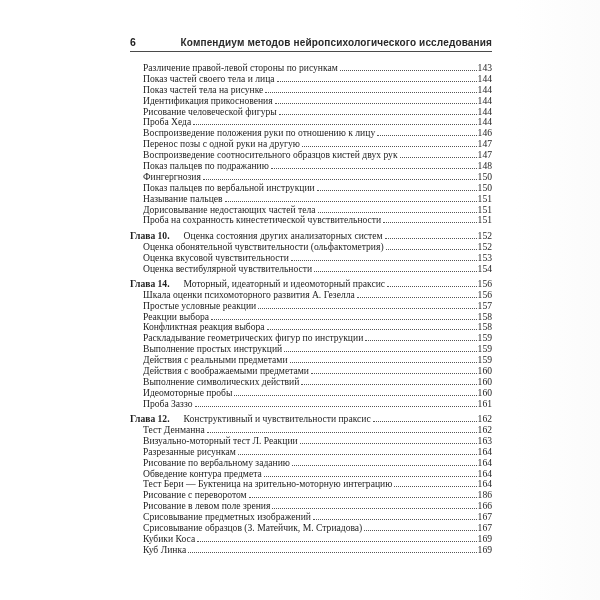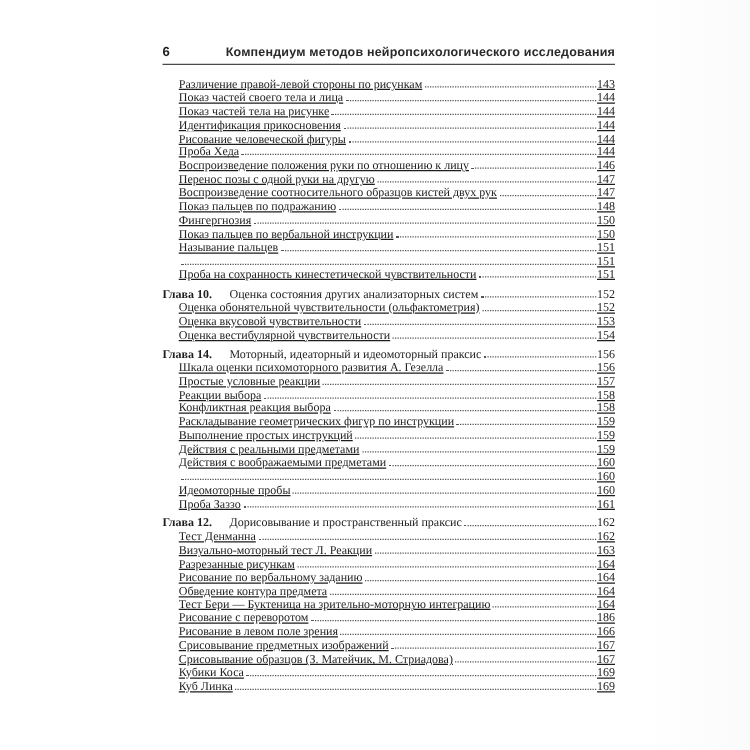--- a/index.html
+++ b/index.html
@@ -25,21 +25,21 @@
     padding-bottom:4px;
   }
   .hdr-num   { font-size:10.5px; line-height:10px; }
   .hdr-title { font-size:10px; line-height:9px; letter-spacing:0.15px; color:#2a2a2a; }
   .toc { margin-top:11px; font-size:9.6px; }
   .toc-row {
     display:flex; align-items:baseline;
     height:10.9px; line-height:10.9px;
     white-space:nowrap; overflow:hidden;
   }
-  .item-row    { padding-left:13px;text-decoration:underline; }
+  .item-row    { padding-left:13px; }
   .chapter-row { margin-top:4.5px; }
   .chapter-label { font-weight:bold; margin-right:14px; }
   .dots {
     flex:1 1 auto; min-width:8px;
     border-bottom:1.1px dotted #555;
     margin:0 1px 2px 2px;
     height:1px;
   }
   .pg { }
 </style>
@@ -114,20 +114,21 @@
           <span class="entry-title">Показ пальцев по вербальной инструкции</span>
           <span class="dots"></span>
           <span class="pg">150</span>
         </div>
         <div class="toc-row item-row">
           <span class="entry-title">Называние пальцев</span>
           <span class="dots"></span>
           <span class="pg">151</span>
         </div>
         <div class="toc-row item-row">
+          <span class="entry-title">Дорисовывание недостающих частей тела</span>
           <span class="dots"></span>
           <span class="pg">151</span>
         </div>
         <div class="toc-row item-row">
           <span class="entry-title">Проба на сохранность кинестетической чувствительности</span>
           <span class="dots"></span>
           <span class="pg">151</span>
         </div>
         <div class="toc-row chapter-row">
           <span class="chapter-label">Глава 10.</span>
@@ -190,36 +191,37 @@
           <span class="entry-title">Действия с реальными предметами</span>
           <span class="dots"></span>
           <span class="pg">159</span>
         </div>
         <div class="toc-row item-row">
           <span class="entry-title">Действия с воображаемыми предметами</span>
           <span class="dots"></span>
           <span class="pg">160</span>
         </div>
         <div class="toc-row item-row">
+          <span class="entry-title">Выполнение символических действий</span>
           <span class="dots"></span>
           <span class="pg">160</span>
         </div>
         <div class="toc-row item-row">
           <span class="entry-title">Идеомоторные пробы</span>
           <span class="dots"></span>
           <span class="pg">160</span>
         </div>
         <div class="toc-row item-row">
           <span class="entry-title">Проба Заззо</span>
           <span class="dots"></span>
           <span class="pg">161</span>
         </div>
         <div class="toc-row chapter-row">
           <span class="chapter-label">Глава 12.</span>
-          <span class="chapter-title">Дорисовывание и пространственный праксис</span>
+          <span class="chapter-title">Конструктивный и чувствительности праксис</span>
           <span class="dots"></span>
           <span class="pg">162</span>
         </div>
         <div class="toc-row item-row">
           <span class="entry-title">Тест Денманна</span>
           <span class="dots"></span>
           <span class="pg">162</span>
         </div>
         <div class="toc-row item-row">
           <span class="entry-title">Визуально-моторный тест Л. Реакции</span>

